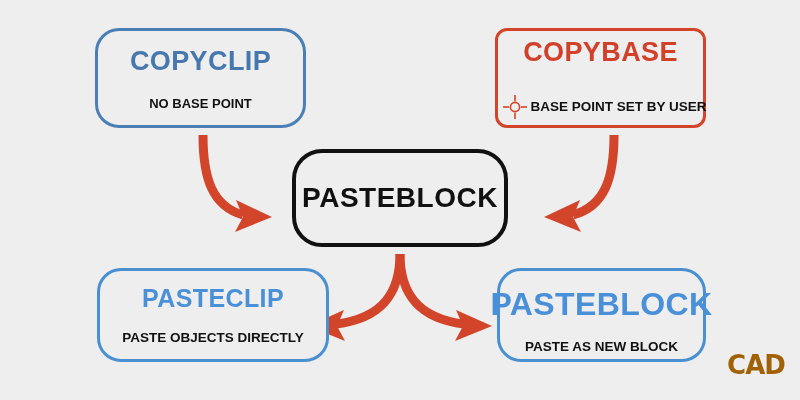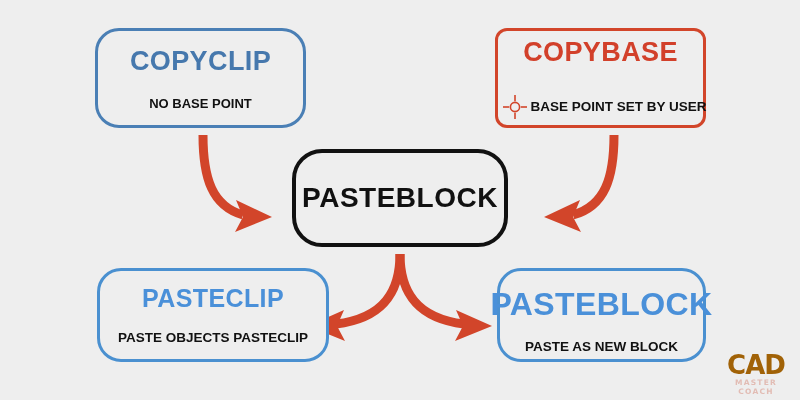--- a/index.html
+++ b/index.html
@@ -229,29 +229,28 @@
     </div>
   </div>
 
   <div class="node" id="node-clipboard">
     <div class="node-title">PASTEBLOCK</div>
   </div>
 
   <div class="node" id="node-pasteclip">
     <div class="node-title">PASTECLIP</div>
     <div class="node-sub-row">
-      <div class="node-sub">PASTE OBJECTS PASTECLIP</div>
+      <div class="node-sub">PASTE OBJECTS DIRECTLY</div>
     </div>
   </div>
 
   <div class="node" id="node-pasteblock">
     <div class="node-title">PASTEBLOCK</div>
     <div class="node-sub-row">
       <div class="node-sub">PASTE AS NEW BLOCK</div>
     </div>
   </div>
 
   <div id="watermark">
     <div class="wm-cad">CAD</div>
-    <div class="wm-sub">MASTER COACH</div>
   </div>
 
 </div>
 
 </body></html>

